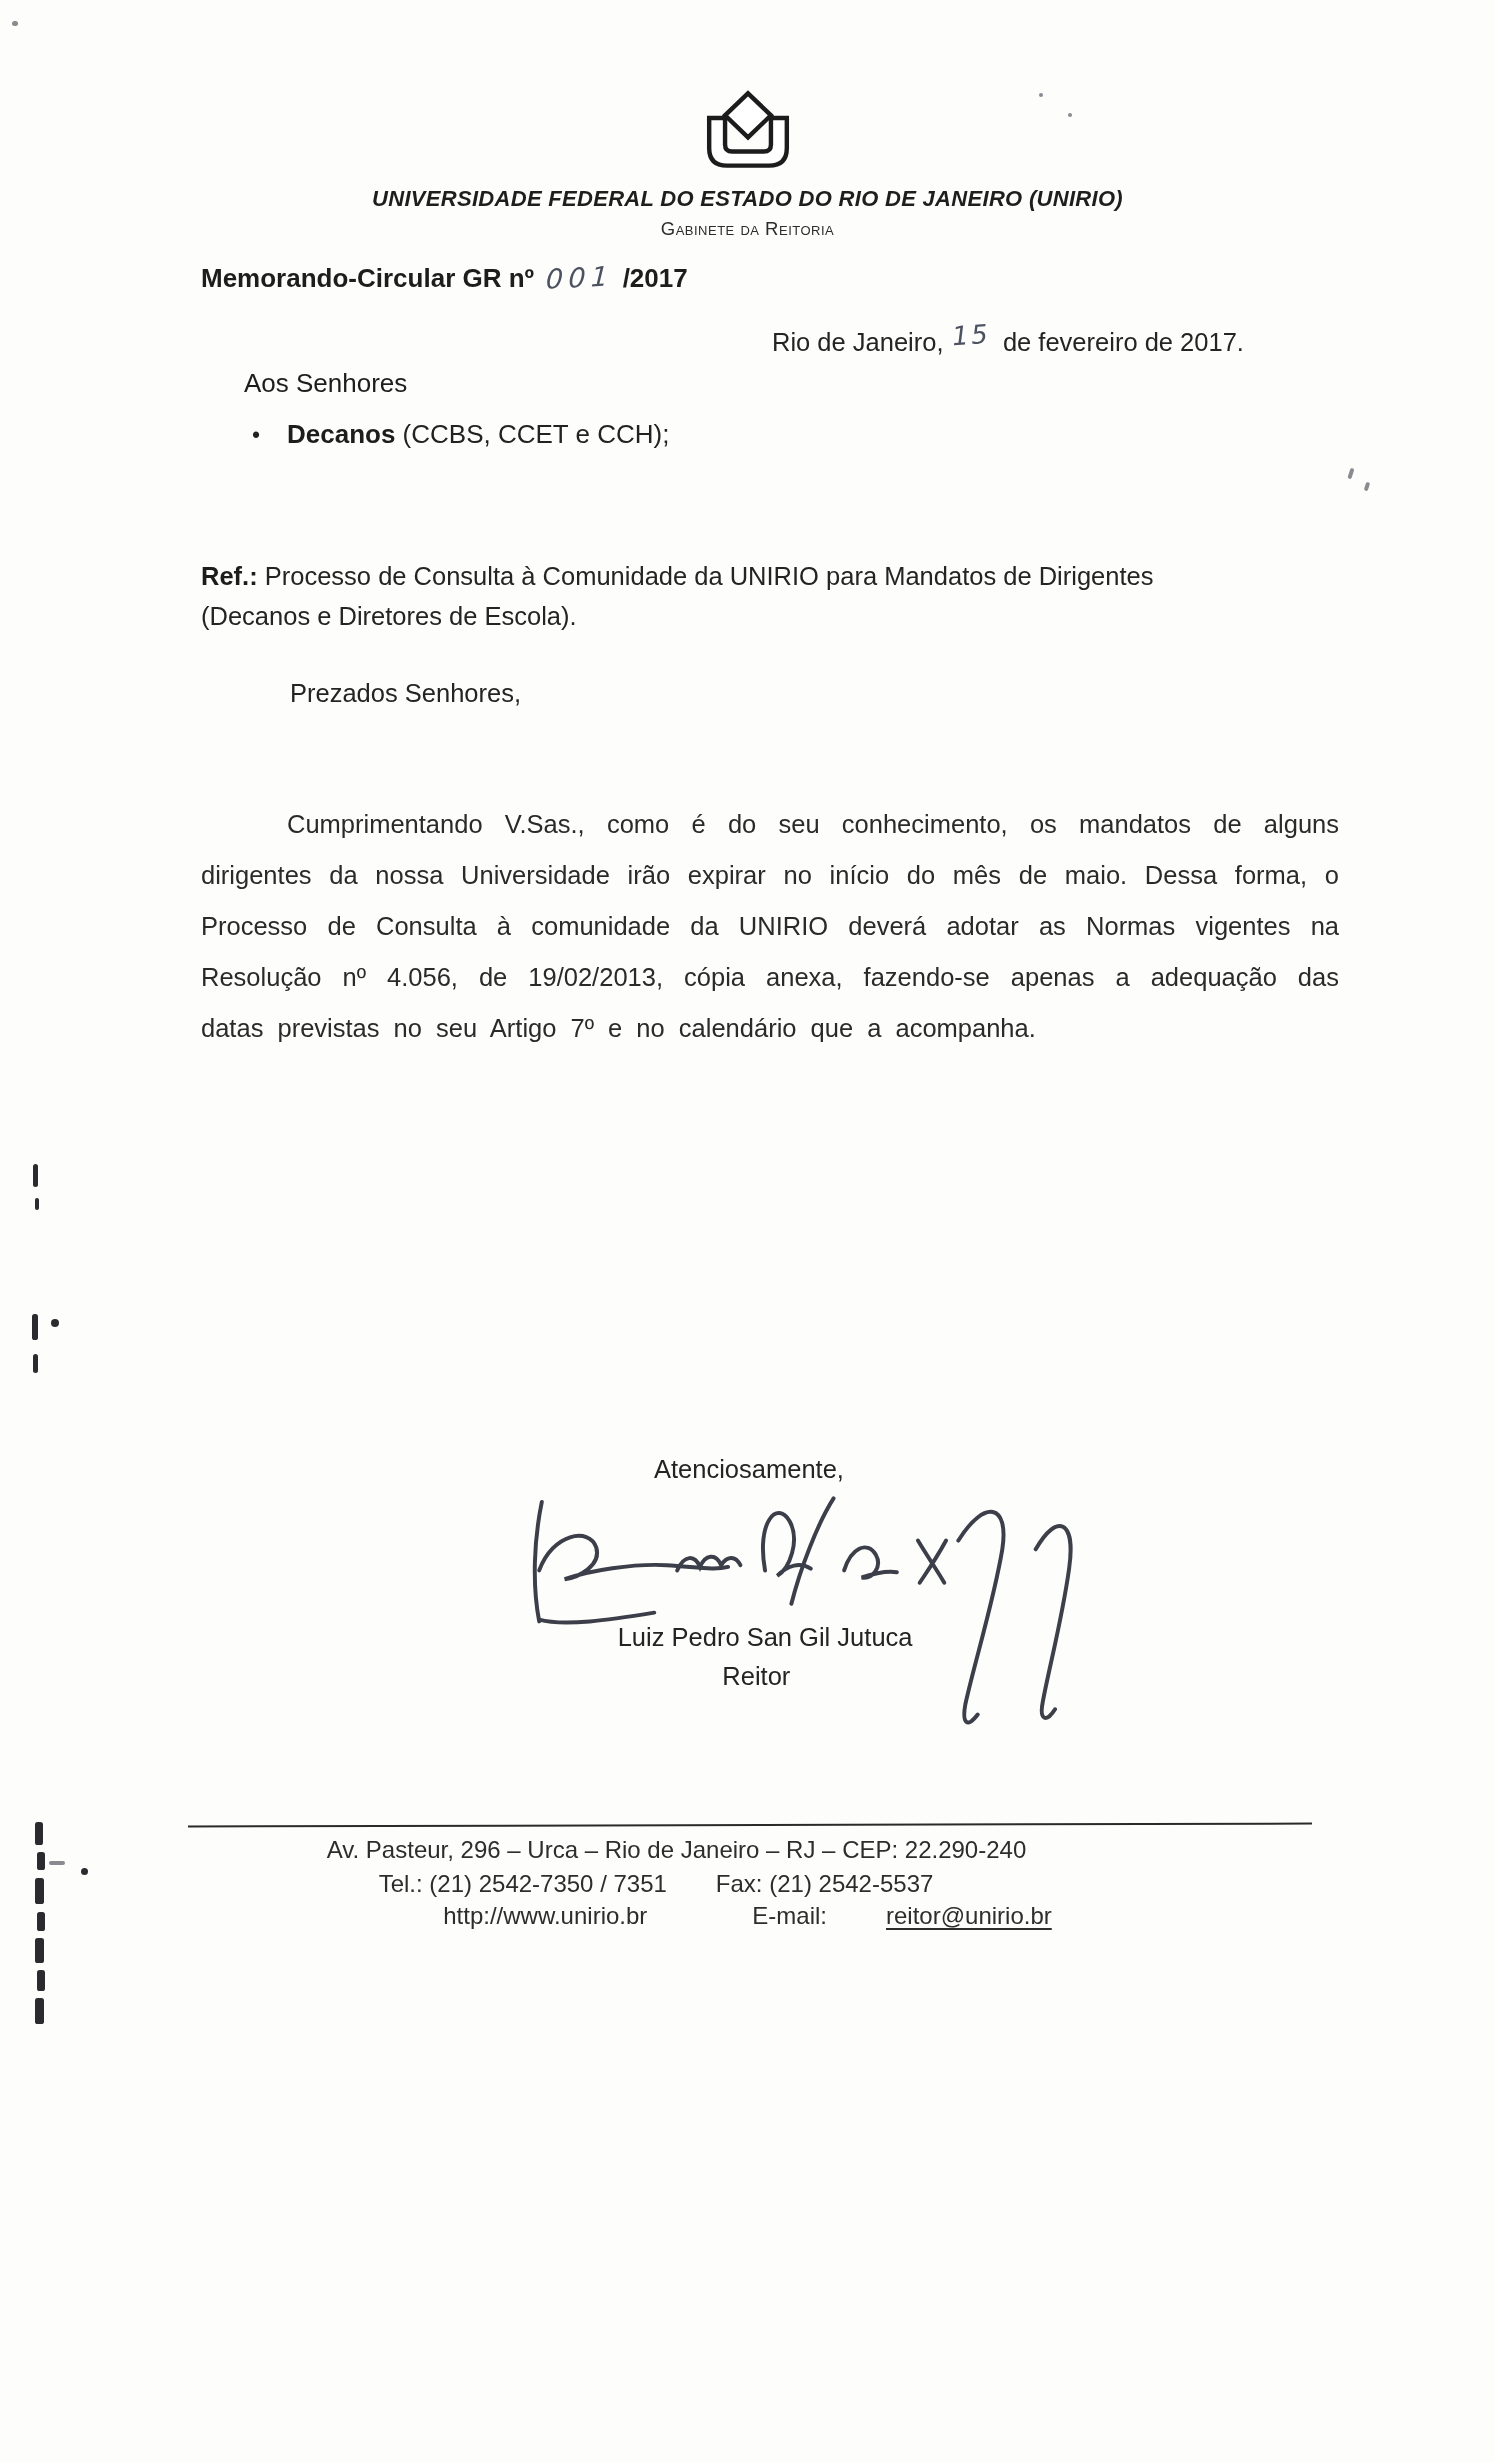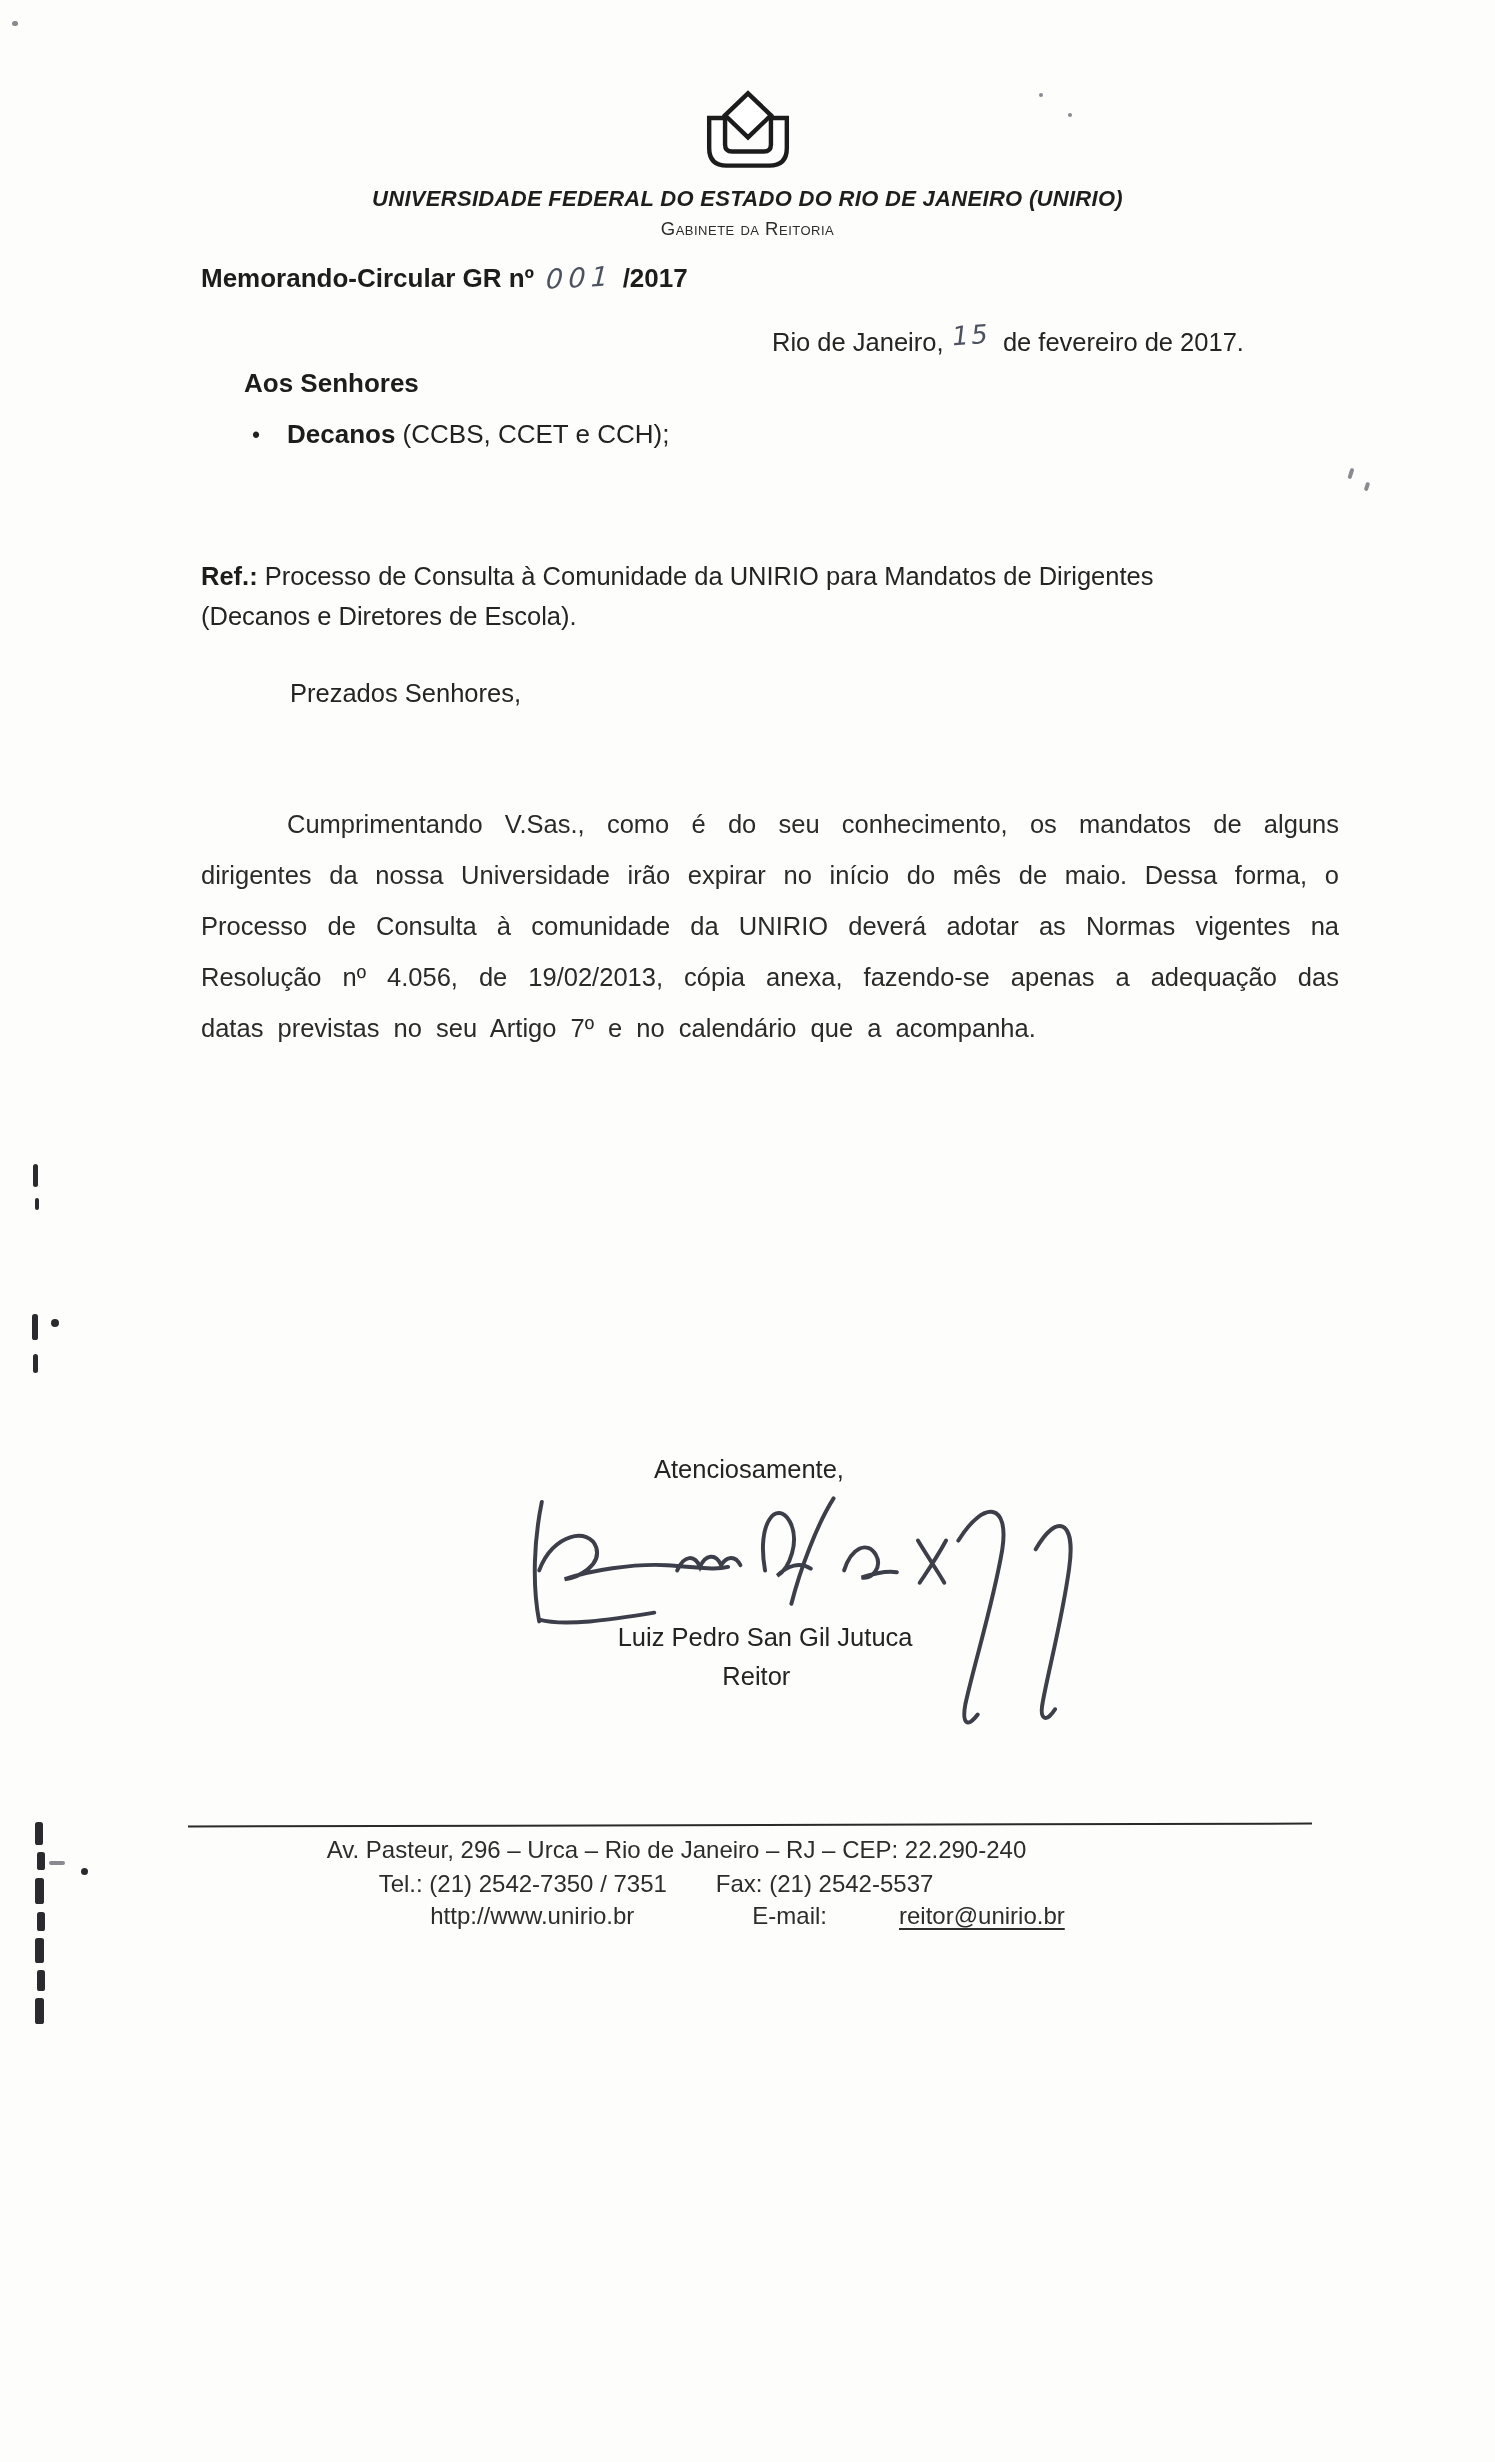--- a/index.html
+++ b/index.html
@@ -41,21 +41,21 @@
     margin: 0 8.8px 0 12.3px;
   }
   .hw-day {
     font-size: 26px; letter-spacing: 2.6px;
     transform: translateY(-7px) rotate(-4deg);
     margin: 0 12.3px 0 8.8px;
   }
 
   
   .date-line { position: absolute; left: 772px; top: 327px; font-size: 25.5px; color:#242424; }
-  .salutation { position: absolute; left: 244px; top: 368px; font-size: 26px; font-weight: bold; color:#1d1d1d; }
+  .salutation { position: absolute; left: 244px; top: 368px; font-size: 26px; font-weight: normal; color:#1d1d1d; }
   .recipient-line { position: absolute; left: 252px; top: 419px; font-size: 26px; color:#222; }
   .recipient-line .bullet { display:inline-block; width: 35px; font-size: 23px; }
   .recipient-line b { color:#1d1d1d;text-align:right; }
 
   
   .reference {
     position: absolute; left: 201px; top: 556px; width: 1152px;
     font-size: 25.5px; line-height: 40px; color: #242424;
   }
   .reference .ref-label { font-weight: bold; color:#1c1c1c; }
@@ -91,21 +91,21 @@
     position: absolute; left: 0; top: 1836px; width: 1353px;
     text-align: center; font-size: 24px; color: #2d2d2d;
   }
   .footer-phones {
     position: absolute; left: 0; top: 1870px; width: 1312px;
     display: flex; justify-content: center; gap: 49px;
     font-size: 24px; color: #2d2d2d;
   }
   .footer-web {
     position: absolute; left: 0; top: 1902px; width: 1495px;
-    display: flex; justify-content: center; gap: 39px; align-items: baseline;
+    display: flex; justify-content: center; gap: 26px; align-items: baseline;
     font-size: 24px; color: #2d2d2d;
   }
   .footer-web .web { margin-right: 79px; }
   .footer-web .email { text-decoration: underline; text-underline-offset: 4.4px; margin-left: 33px; }
 
   
   .artifact { position: absolute; background: #2b2b2f; border-radius: 2.6px; }
   .artifact.soft { background: #8a8a90; }
   .artifact.dot { border-radius: 50%; }
 </style>

